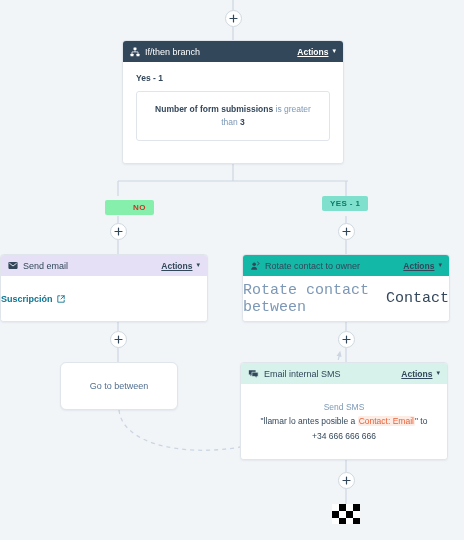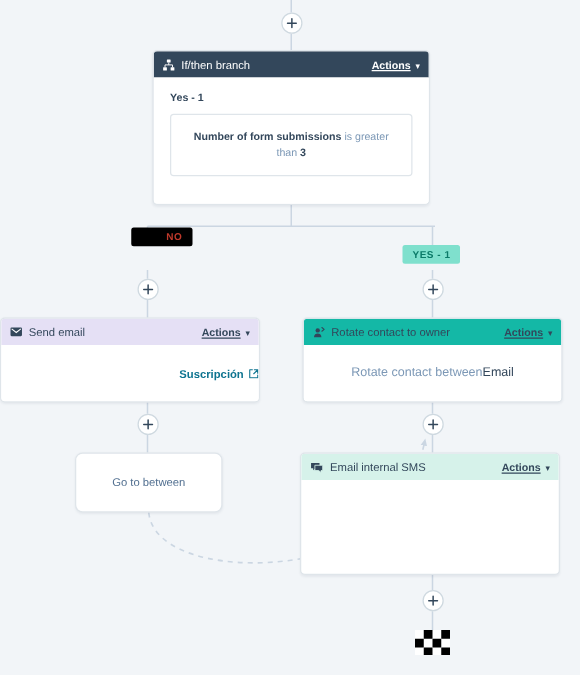--- a/index.html
+++ b/index.html
@@ -67,21 +67,21 @@
     align-items: center;
     margin-right: 5px;
   }
   .card-head .head-title {
     flex: 1;
     white-space: nowrap;
     overflow: hidden;
   }
   .actions {
     display: flex;
-    align-items: flex-end;
+    align-items: flex-start;
     font-size: 8.5px;
     white-space: nowrap;
   }
   .actions .actions-label {
     text-decoration: underline;
     font-weight: bold;
   }
   .actions .caret {
     margin-left: 4px;
     font-size: 7px;
@@ -130,22 +130,22 @@
     position: absolute;
     font-size: 8px;
     font-weight: bold;
     letter-spacing: 0.4px;
     padding: 3px 8px;
     border-radius: 2px;
     z-index: 6;
   }
   #badge-no {
     left: 105px;
-    top: 182px;
-    background: #000000;
+    top: 200px;
+    background: #86efac;
     color: #c0392b;
     padding-left: 28px;
   }
   #badge-yes {
     left: 322px;
     top: 196px;
     background: #7fe0cd;
     color: #0b7a68;
   }
 
@@ -158,21 +158,21 @@
   }
   #email-card .card-head {
     background: #e5e0f5;
     color: #33475b;
   }
   #email-card .actions { color: #33475b; }
   #email-card .card-body {
     height: calc(100% - 21px);
     display: flex;
     align-items: center;
-    justify-content: flex-end;
+    justify-content: flex-start;
   }
   .link-text {
     font-size: 9px;
     font-weight: bold;
     color: #0e7490;
     display: inline-flex;
     align-items: center;
     gap: 4px;
   }
 
@@ -186,22 +186,23 @@
   #rotate-card .card-head {
     background: #14b8a6;
     color: #33475b;
   }
   #rotate-card .actions { color: #33475b; }
   #rotate-card .card-body {
     height: calc(100% - 21px);
     display: flex;
     align-items: center;
     justify-content: center;
-    font-size: 10px;
+    font-size: 15px;
     color: #7c98b6;
+    font-family: Liberation Mono, monospace;
   }
   #rotate-card .card-body b {
     color: #33475b;
     font-weight: normal;
   }
 
   
   #sms-card {
     left: 240px;
     top: 362px;
@@ -397,37 +398,44 @@
         </svg>
       </span>
       <span class="head-title">Rotate contact to owner</span>
       <span class="actions">
         <span class="actions-label">Actions</span>
         <span class="caret">▾</span>
       </span>
     </div>
     <div class="card-body">
       <span>Rotate contact between </span>
-        <b>Email</b>
+        <b>Contact</b>
     </div>
   </div>
 
   <div class="card" id="sms-card">
     <div class="card-head">
       <span class="head-icon">
         <svg width="11" height="10" viewBox="0 0 13 11">
           <path d="M1 1.2 H9 V6.2 H5.4 L3 8.2 V6.2 H1 Z" fill="#33475b"></path>
           <path d="M4.6 3.4 H12 V8.4 H10.4 V10.2 L8.2 8.4 H4.6 Z" fill="#33475b" stroke="#d6f2ea" stroke-width="0.8"></path>
         </svg>
       </span>
       <span class="head-title">Email internal SMS</span>
       <span class="actions">
         <span class="actions-label">Actions</span>
         <span class="caret">▾</span>
       </span>
+    </div>
+    <div class="card-body">
+      <div>Send SMS</div>
+      <div class="sms-line2">
+        <span>"llamar lo antes posible a </span><span class="token">Contact: Email</span><span>" to</span>
+      </div>
+      <div class="sms-line2">+34 666 666 666</div>
     </div>
   </div>
 
   <div class="card" id="goto-card">
     <span>Go to between</span>
   </div>
 
   <div id="finish-flag">
     <svg width="28" height="20" viewBox="0 0 28 20">
       <rect x="0" y="0" width="28" height="20" fill="#ffffff"></rect>

